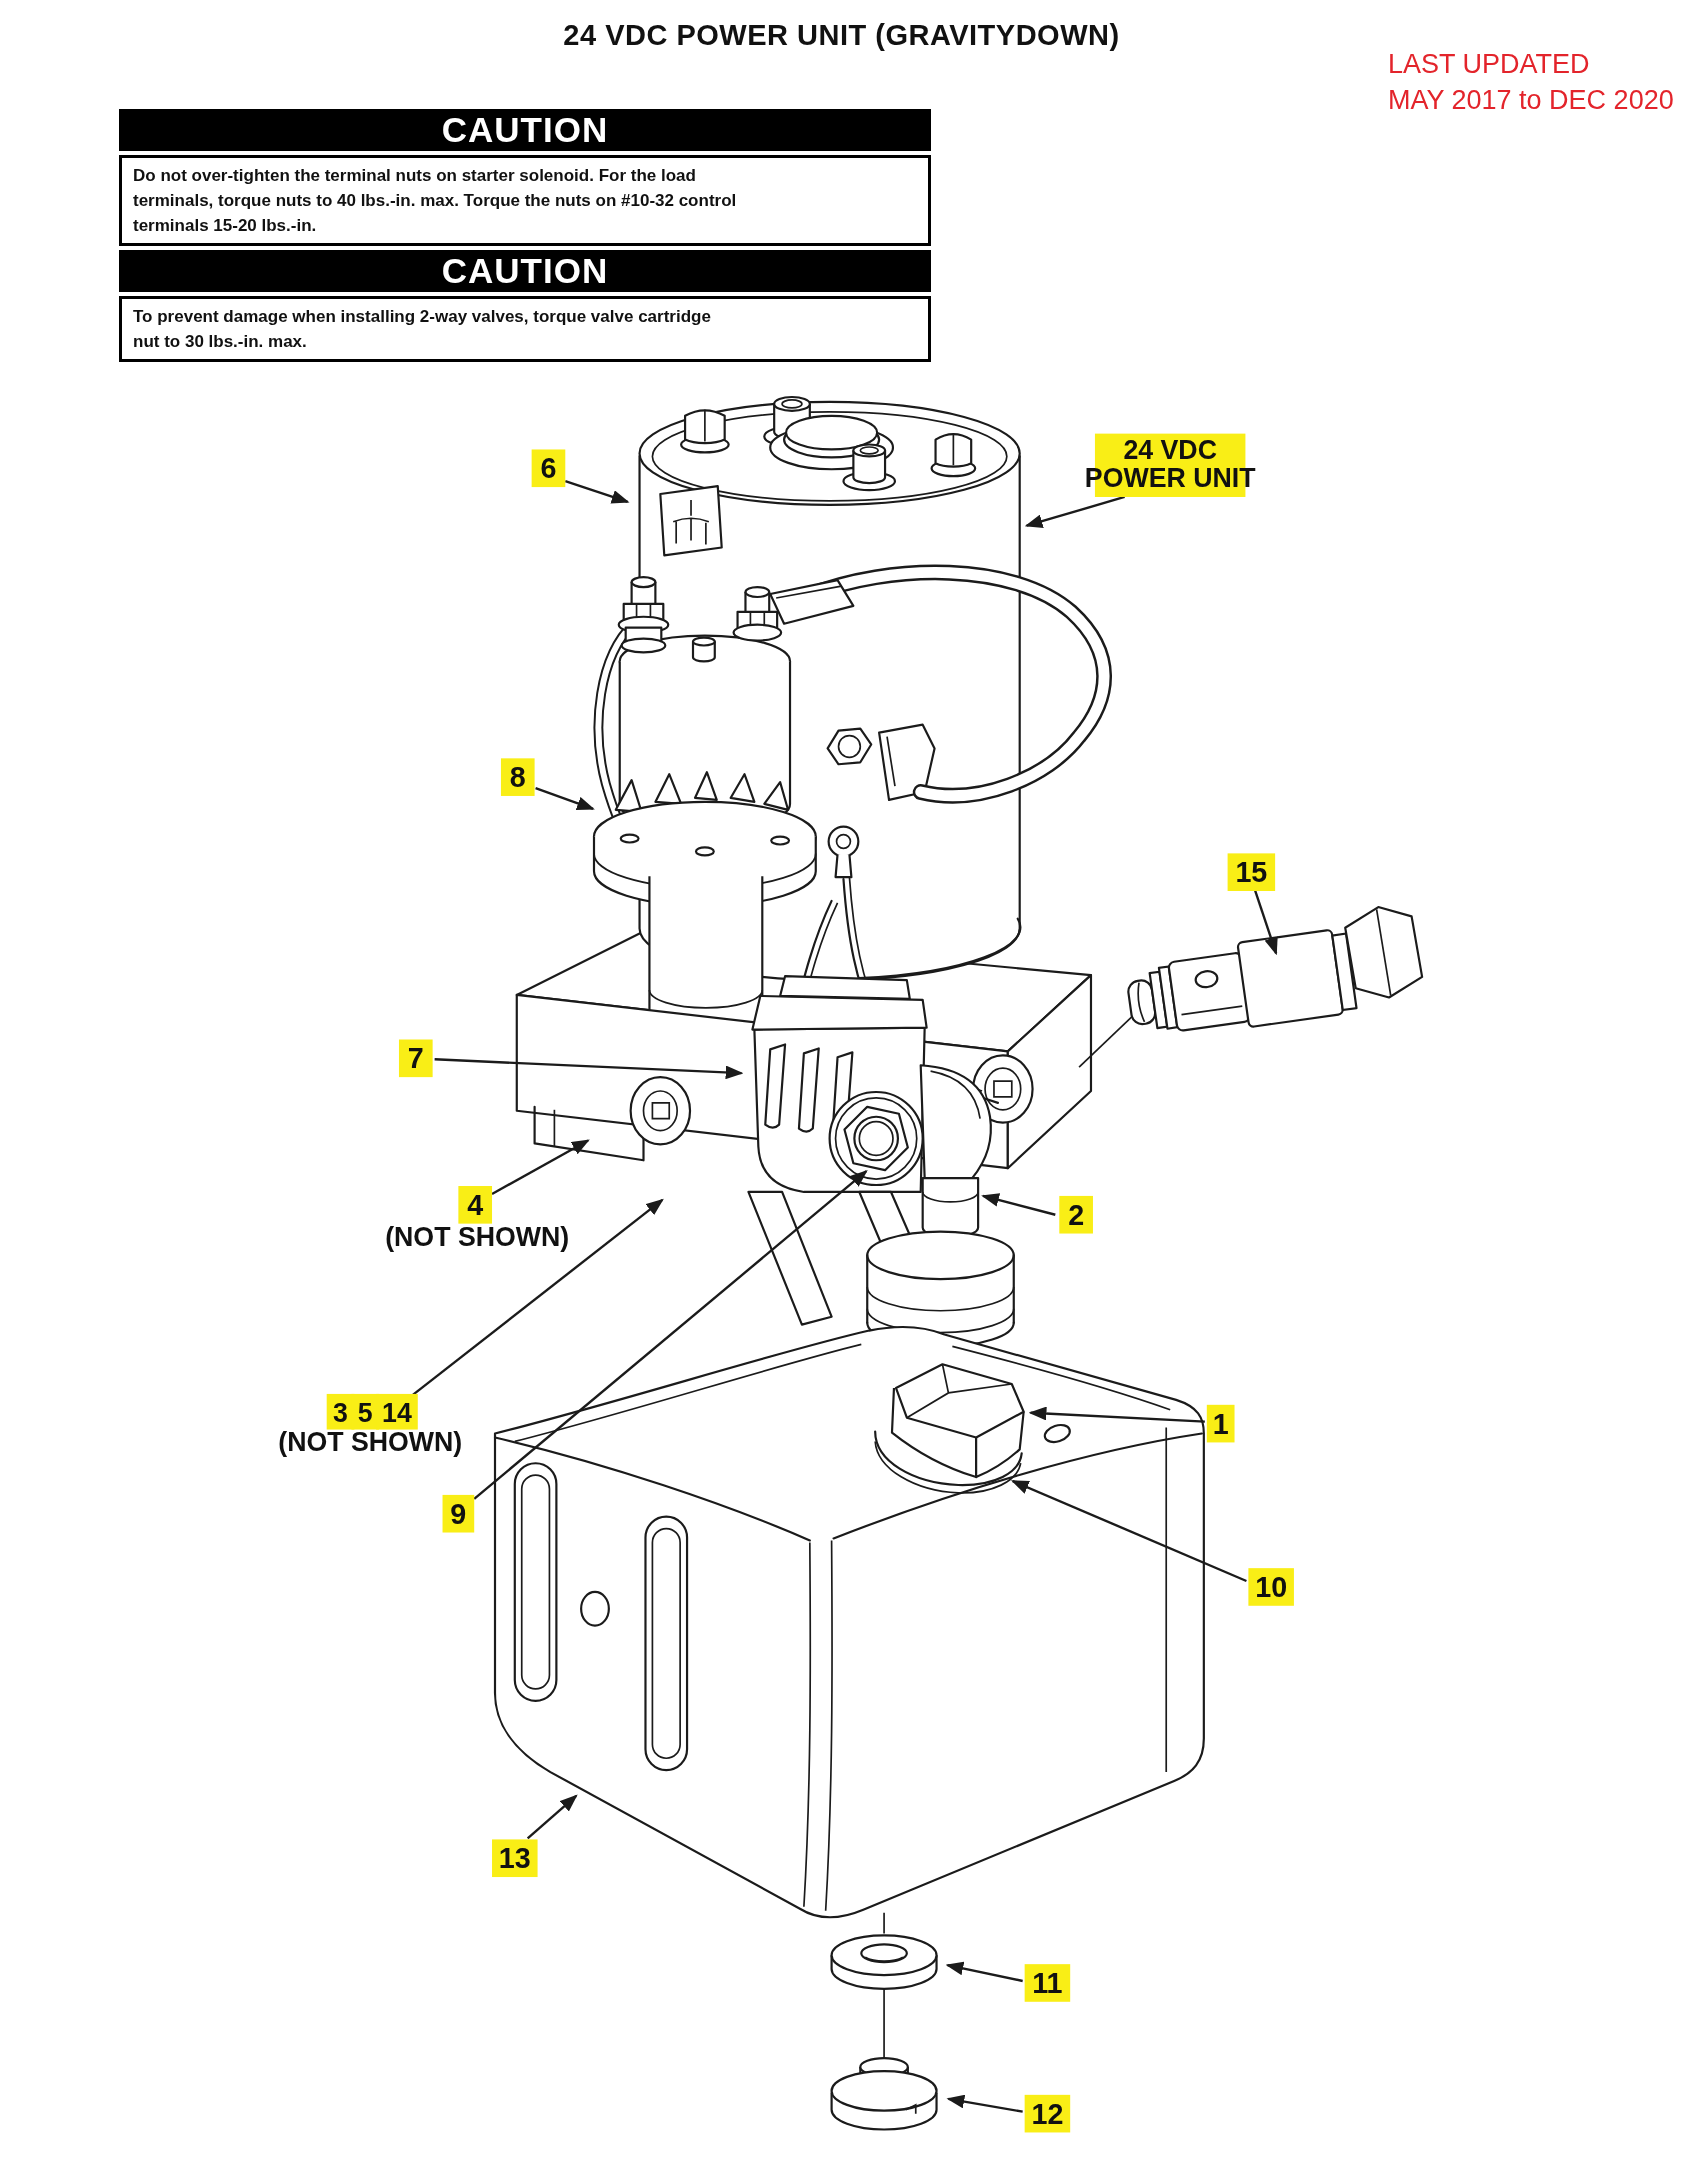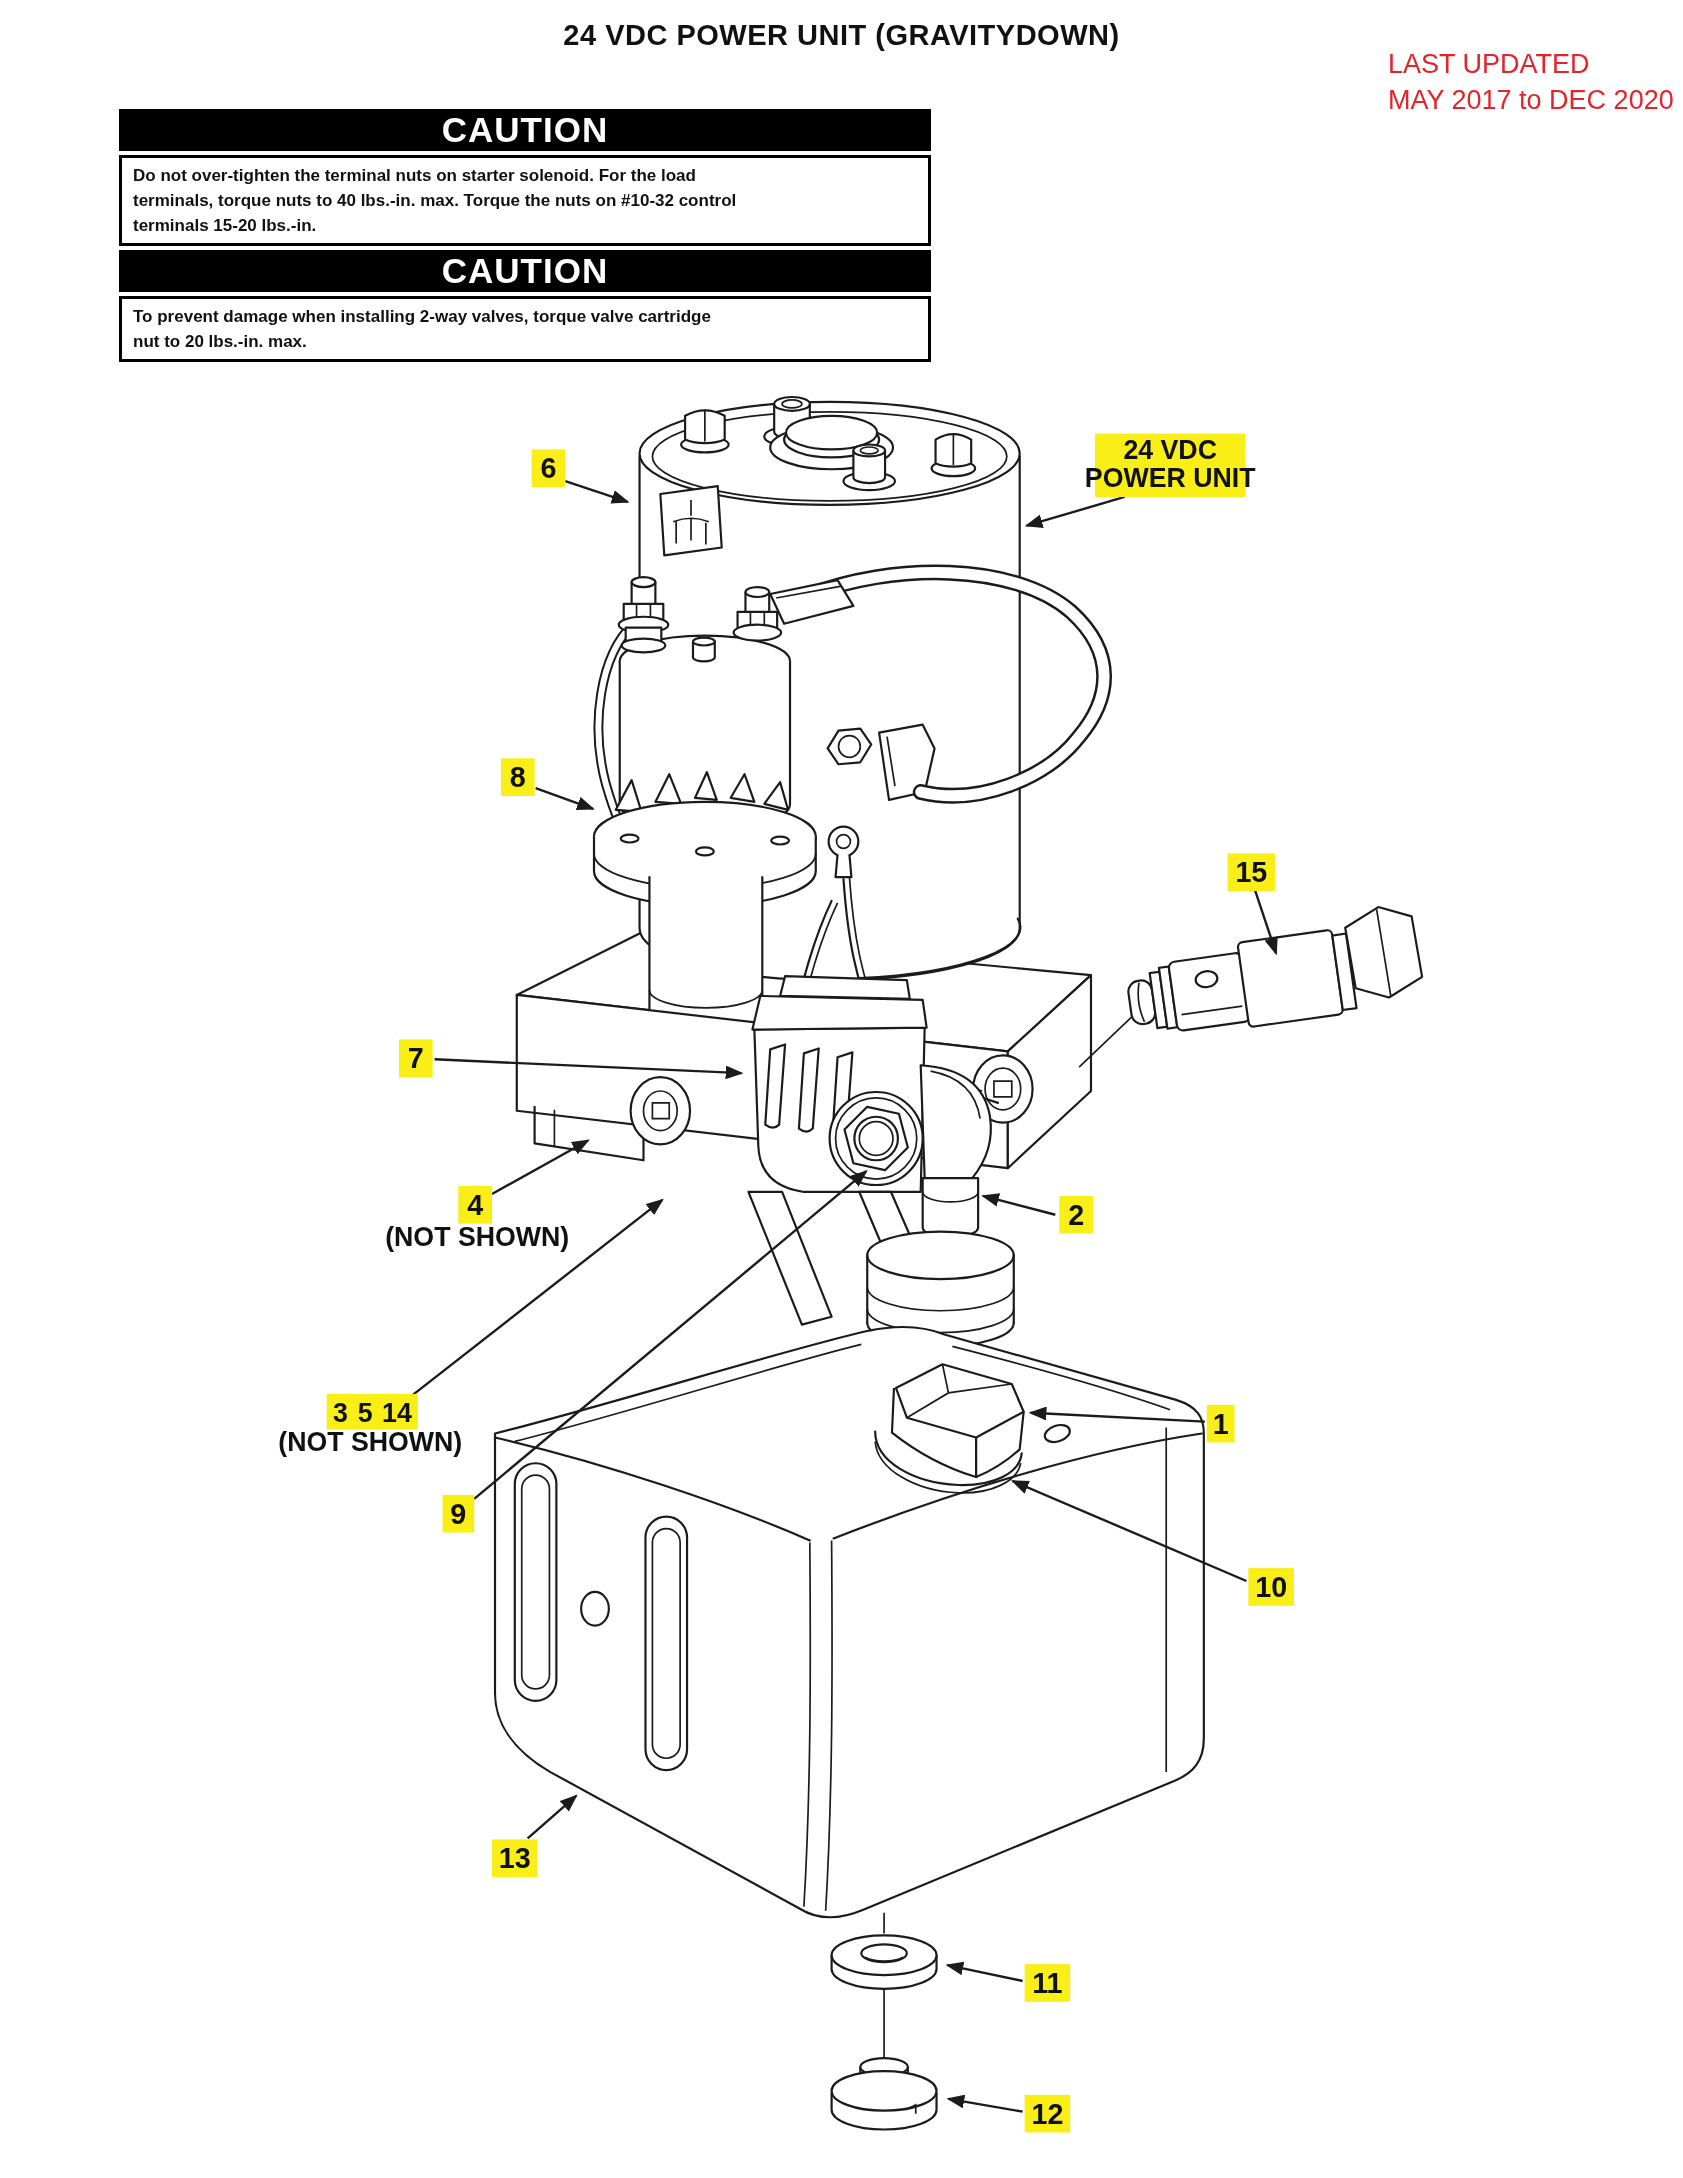--- a/index.html
+++ b/index.html
@@ -39,21 +39,21 @@
   <div class="caution" id="c1box">
     <div class="bar">CAUTION</div>
     <div class="body">Do not over-tighten the terminal nuts on starter solenoid. For the load
 terminals, torque nuts to 40 lbs.-in. max. Torque the nuts on #10-32 control
 terminals 15-20 lbs.-in.</div>
   </div>
 
   <div class="caution" id="c2box">
     <div class="bar">CAUTION</div>
     <div class="body">To prevent damage when installing 2-way valves, torque valve cartridge
-nut to 20 lbs.-in. max.</div>
+nut to 30 lbs.-in. max.</div>
   </div>
 
   <svg width="1683" height="2178" viewBox="0 0 1700 2200">
     <defs>
       <marker id="ah" markerWidth="18" markerHeight="14" refX="16" refY="7" orient="auto" markerUnits="userSpaceOnUse">
         <path d="M0 0 L18 7 L0 14 Z" fill="#1b1b1b"></path>
       </marker>
     </defs>
 
     <g>

